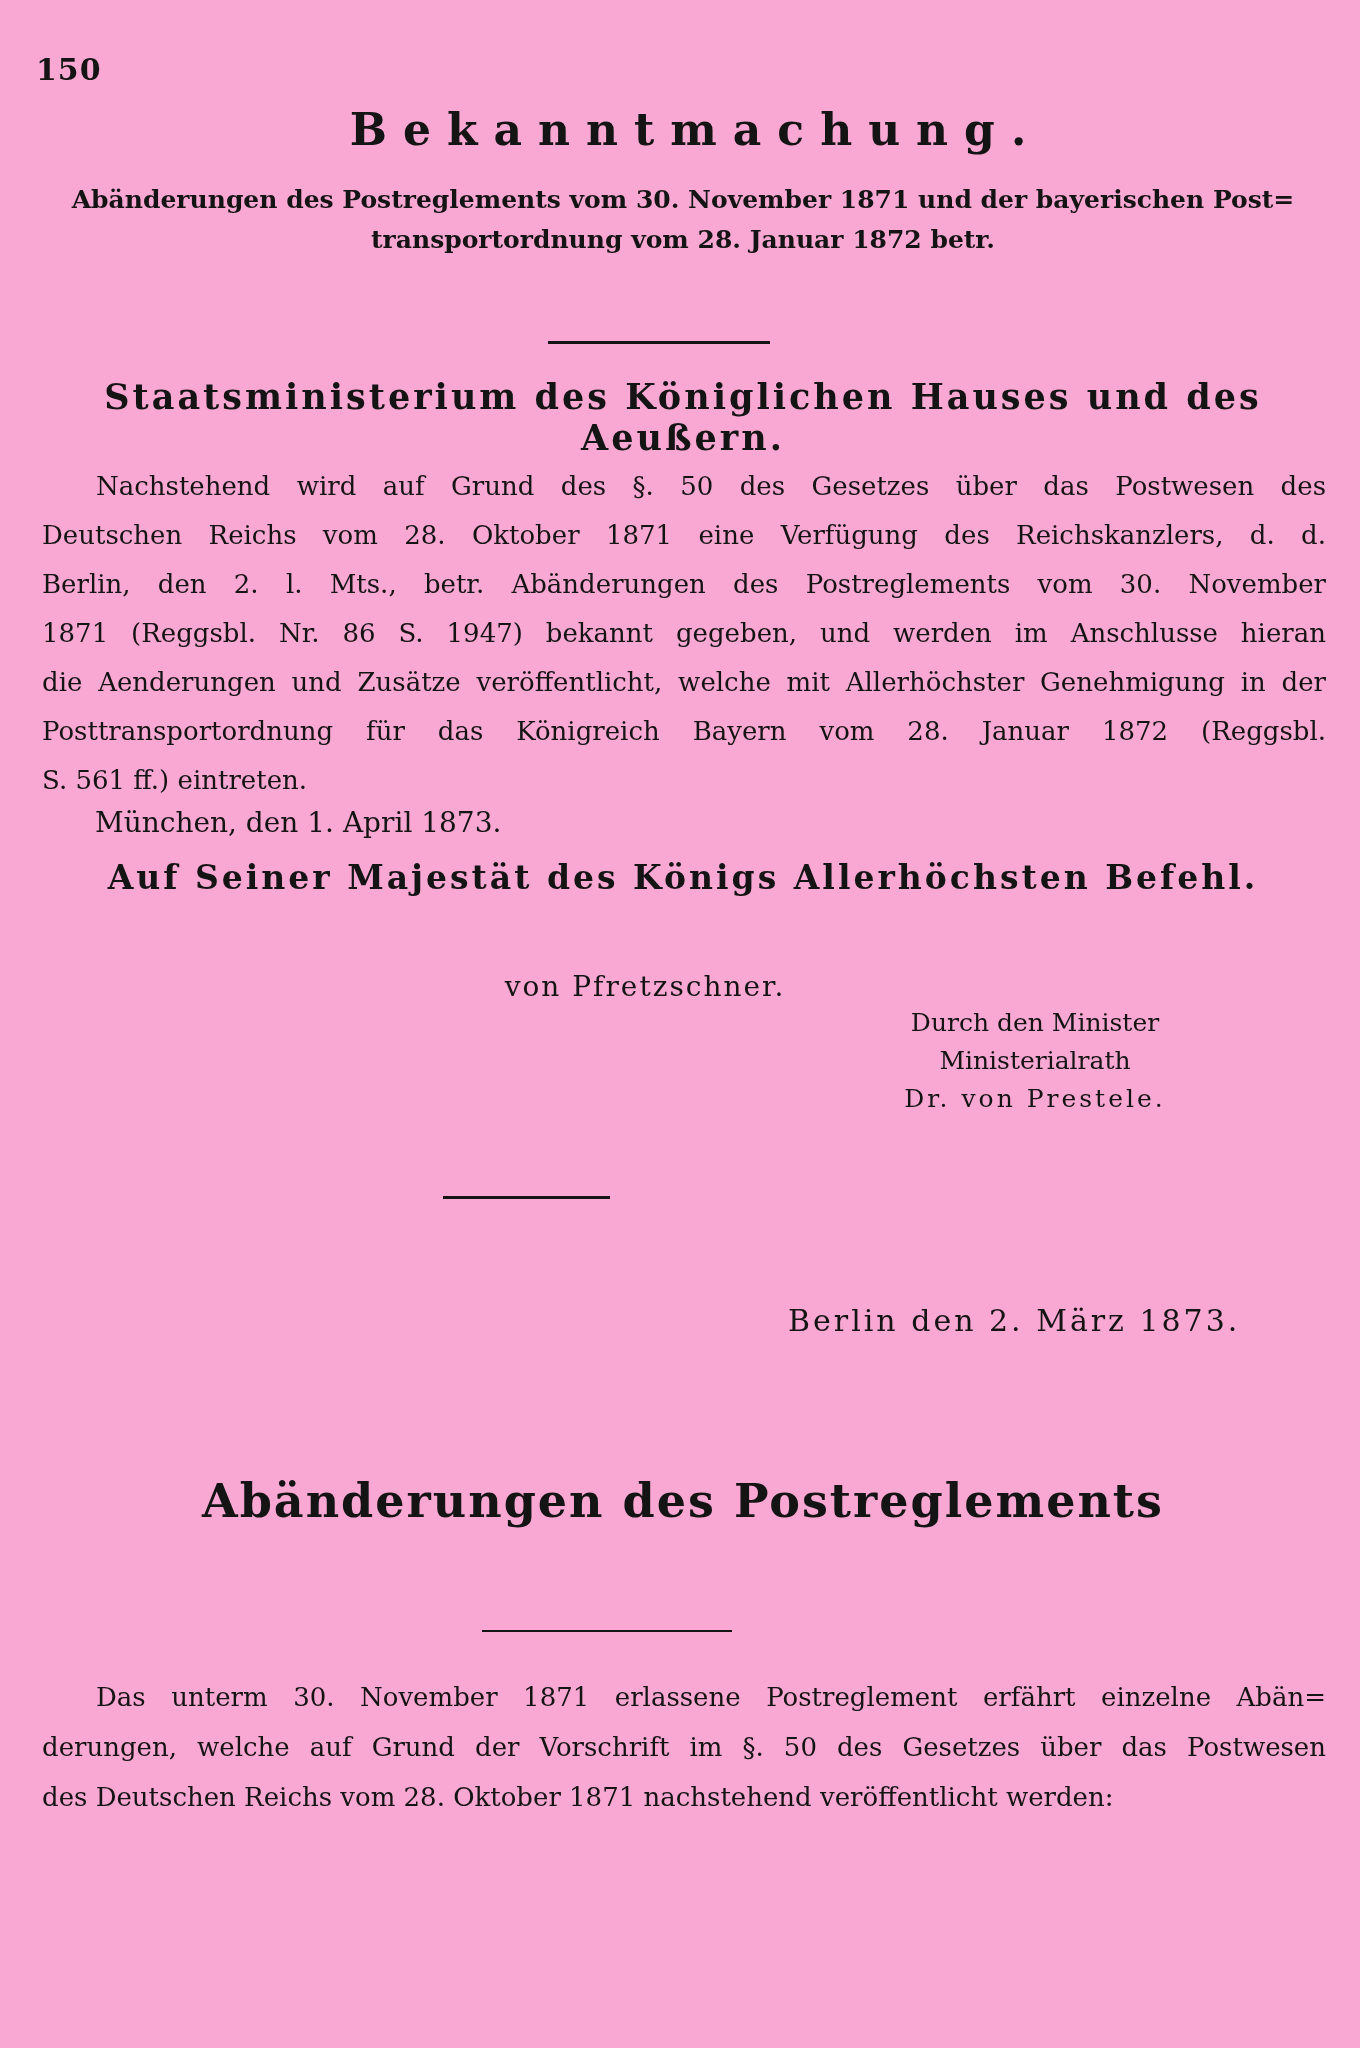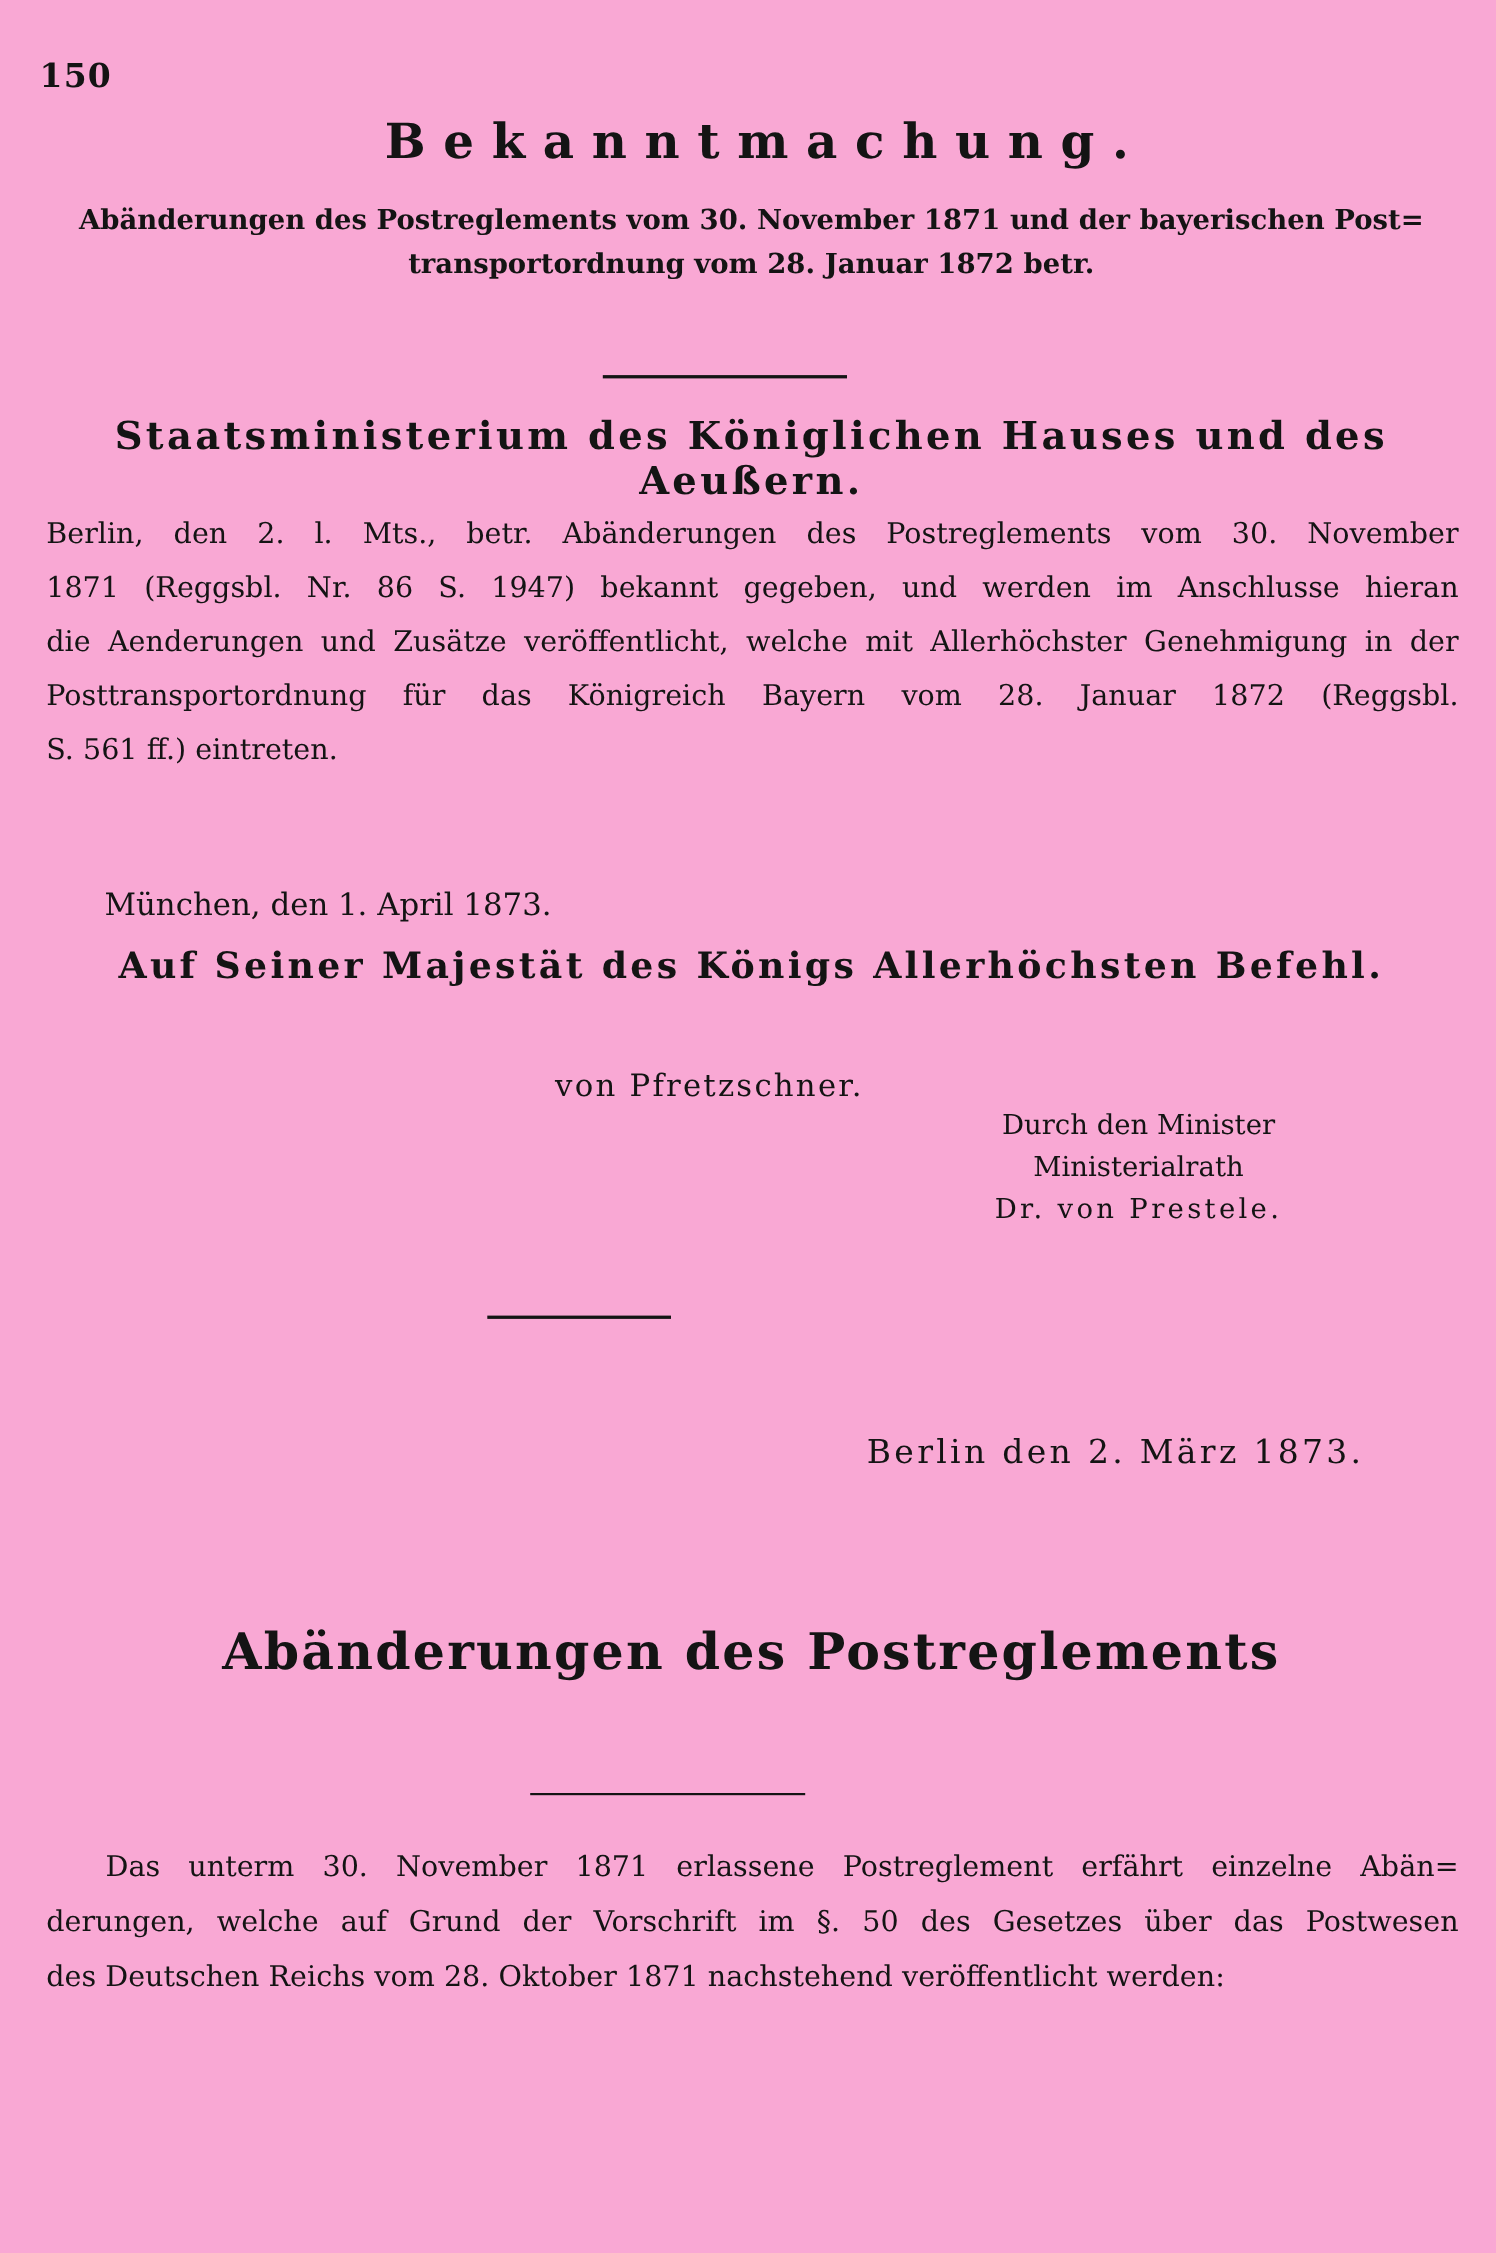--- a/index.html
+++ b/index.html
@@ -65,20 +65,22 @@
   <div class="abs subject">
     <div>Abänderungen des Postreglements vom 30. November 1871 und der bayerischen Post=</div>
     <div>transportordnung vom 28. Januar 1872 betr.</div>
   </div>
 
   <div class="abs rule rule-1"></div>
 
   <div class="abs ministry-heading">Staatsministerium des Königlichen Hauses und des Aeußern.</div>
 
   <div class="abs para para-1">
+    <div class="jline indent">Nachstehend wird auf Grund des §. 50 des Gesetzes über das Postwesen des</div>
+    <div class="jline">Deutschen Reichs vom 28. Oktober 1871 eine Verfügung des Reichskanzlers, d. d.</div>
     <div class="jline">Berlin, den 2. l. Mts., betr. Abänderungen des Postreglements vom 30. November</div>
     <div class="jline">1871 (Reggsbl. Nr. 86 S. 1947) bekannt gegeben, und werden im Anschlusse hieran</div>
     <div class="jline">die Aenderungen und Zusätze veröffentlicht, welche mit Allerhöchster Genehmigung in der</div>
     <div class="jline">Posttransportordnung für das Königreich Bayern vom 28. Januar 1872 (Reggsbl.</div>
     <div class="jline last">S. 561 ff.) eintreten.</div>
   </div>
 
   <div class="abs muenchen-dateline">München, den 1. April 1873.</div>
 
   <div class="abs order-line">Auf Seiner Majestät des Königs Allerhöchsten Befehl.</div>

